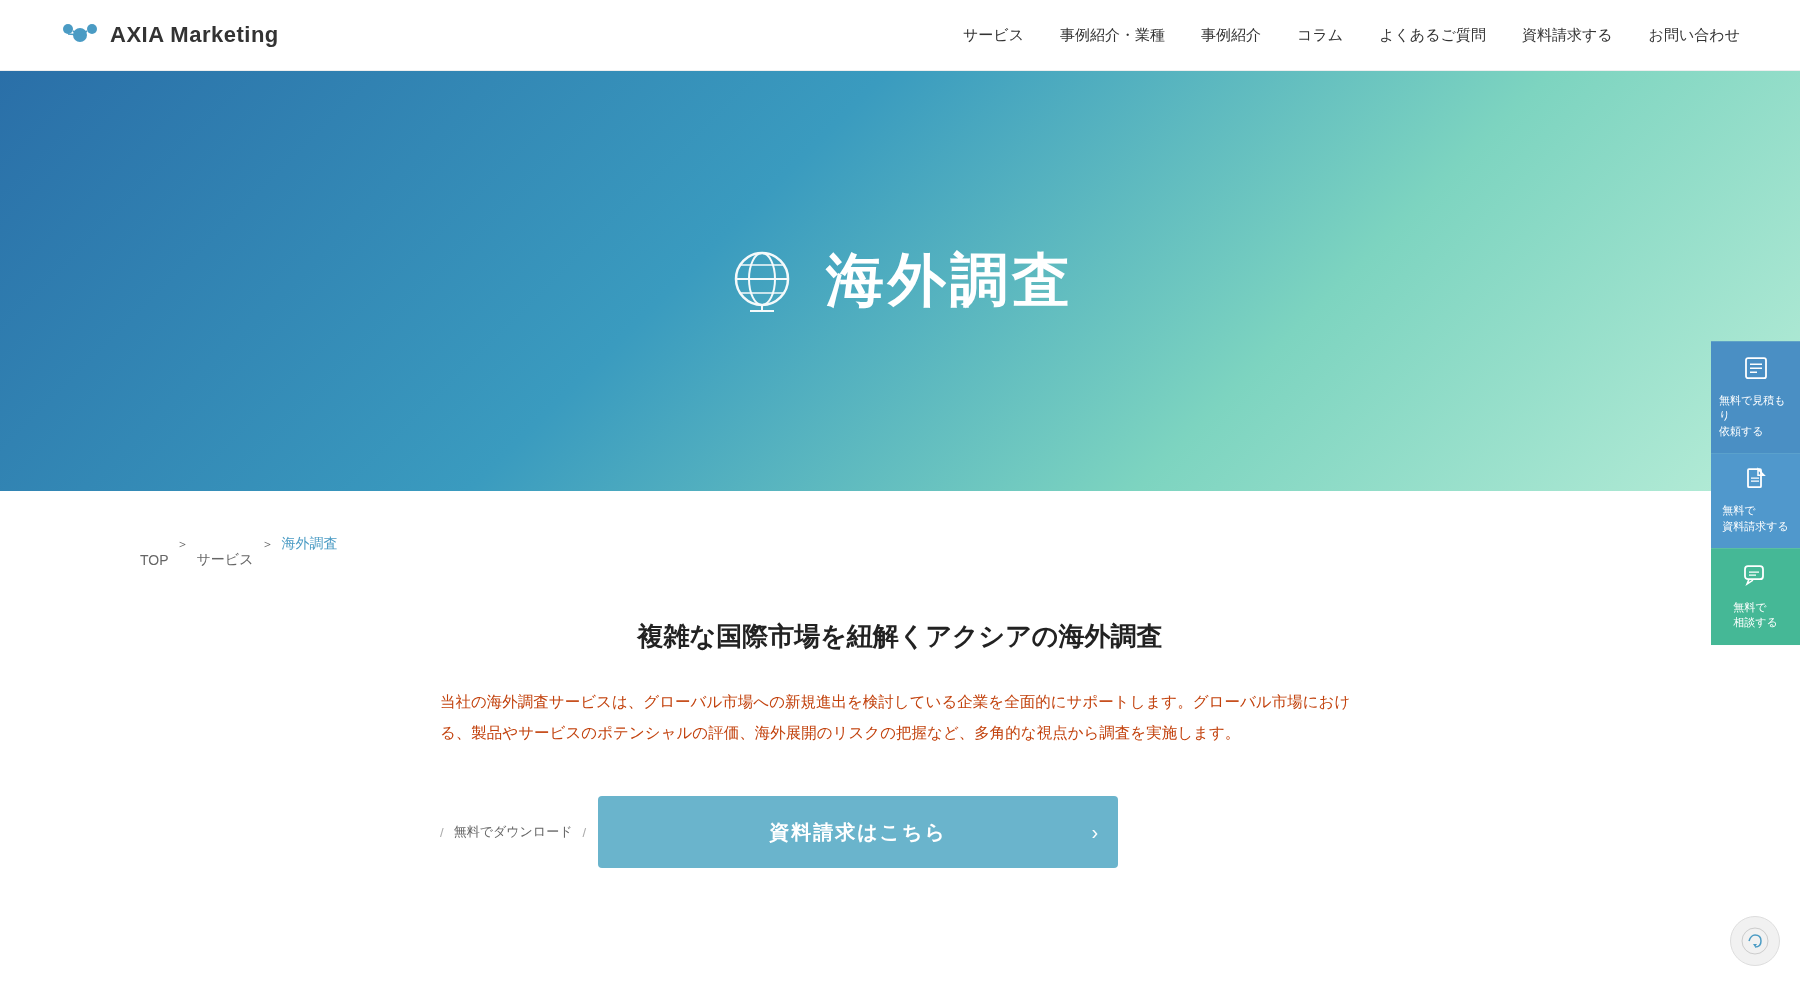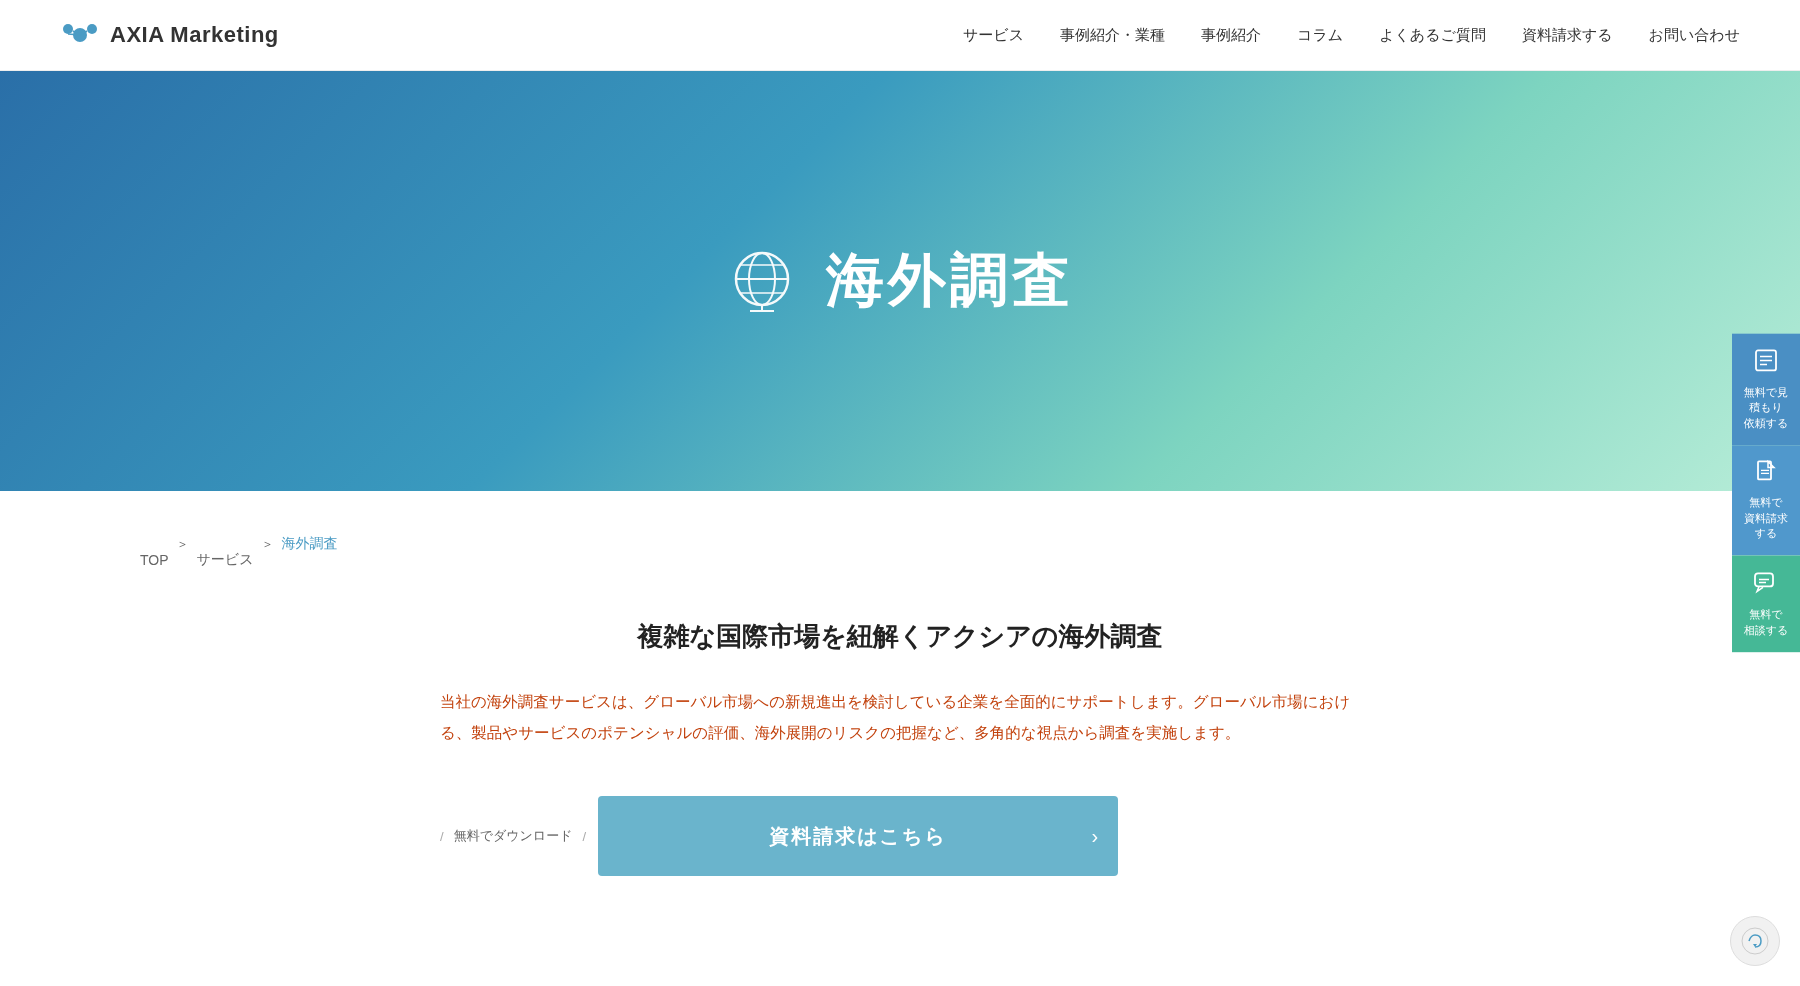--- a/index.html
+++ b/index.html
@@ -95,28 +95,28 @@
       right: 0;
       top: 50%;
       transform: translateY(-50%);
       display: flex;
       flex-direction: column;
       gap: 0;
       z-index: 100;
     }
 
     .side-btn {
-      width: 68px;
+      width: 89px;
       padding: 14px 8px;
       display: flex;
       flex-direction: column;
       align-items: center;
       gap: 6px;
       cursor: pointer;
-      text-align: center;
+      text-align: left;
     }
 
     .side-btn-estimate {
       background: #4a8fc4;
     }
 
     .side-btn-doc {
       background: #5098cc;
     }
 
@@ -201,21 +201,21 @@
     }
 
     .download-hint::before,
     .download-hint::after {
       content: '/';
       color: #aaa;
     }
 
     .cta-button {
       width: 520px;
-      height: 80px;
+      height: 72px;
       background: #6ab4cc;
       border: none;
       border-radius: 4px;
       display: flex;
       align-items: center;
       justify-content: center;
       gap: 20px;
       cursor: pointer;
       position: relative;
     }

